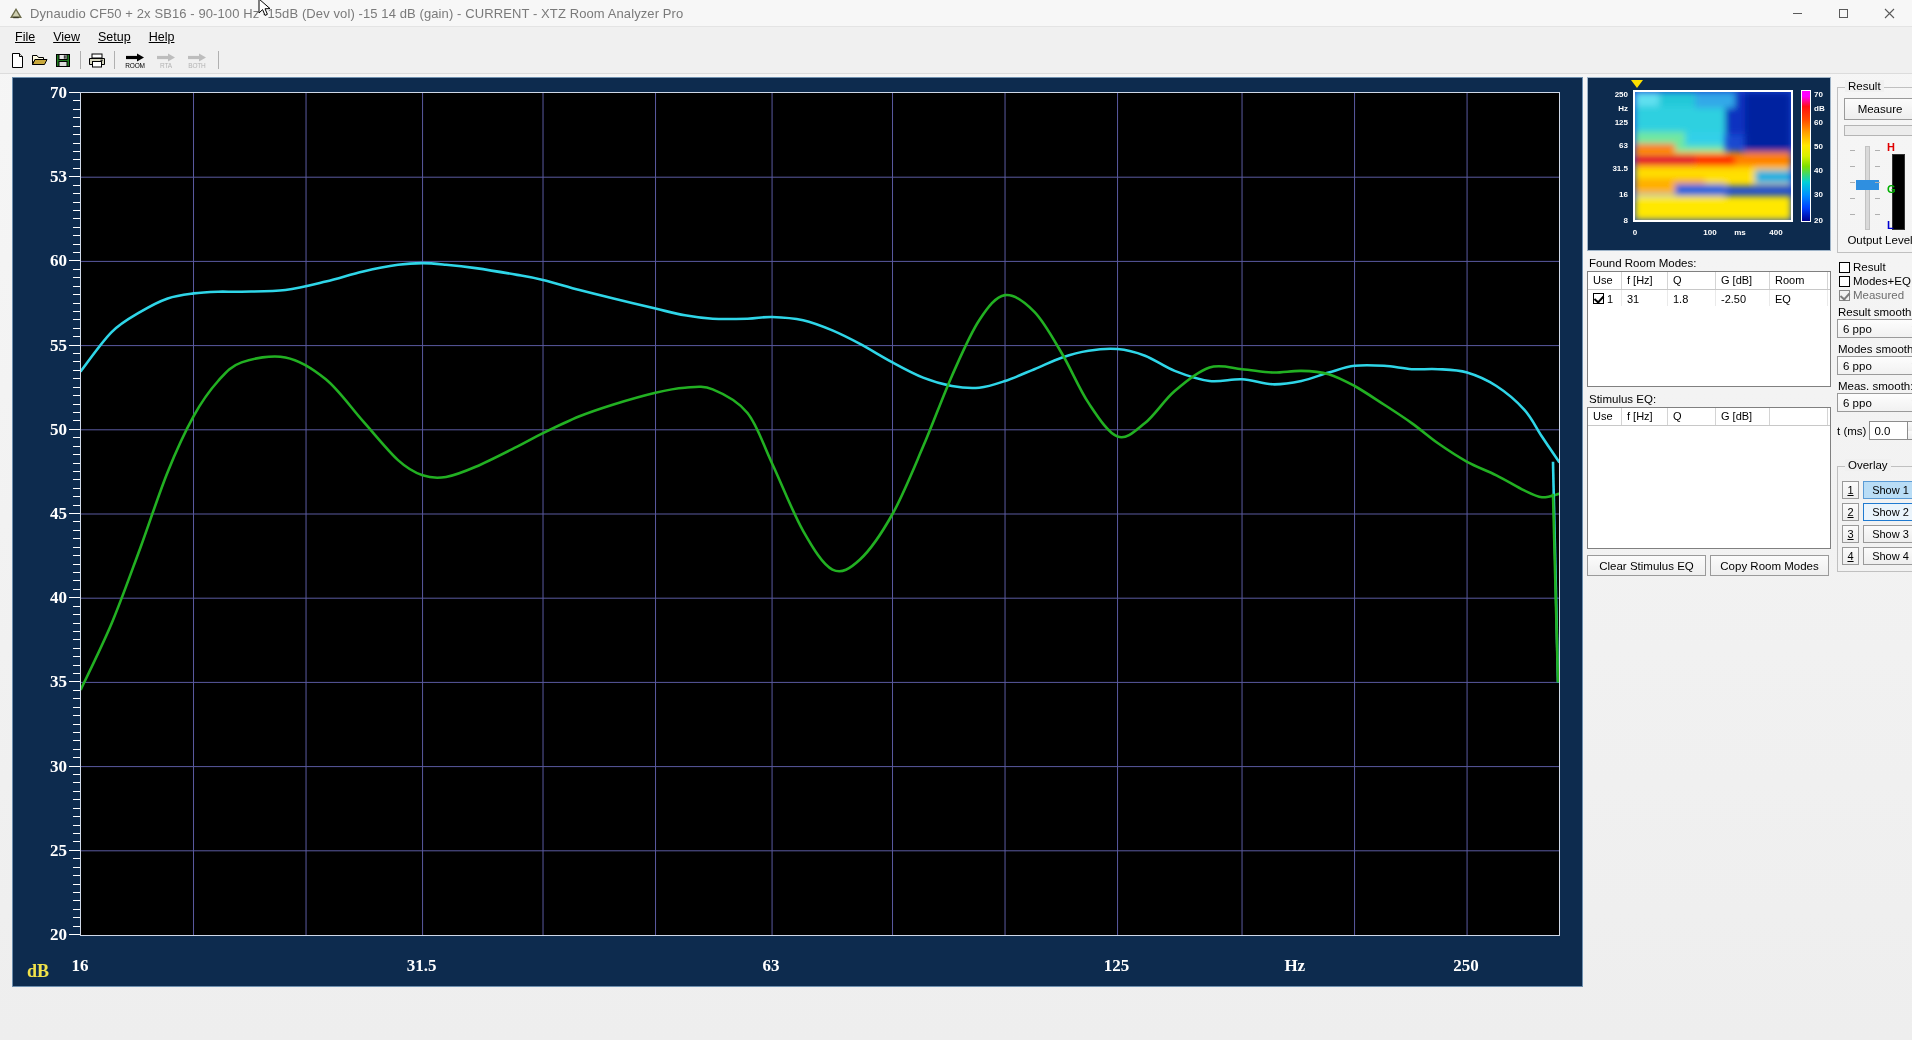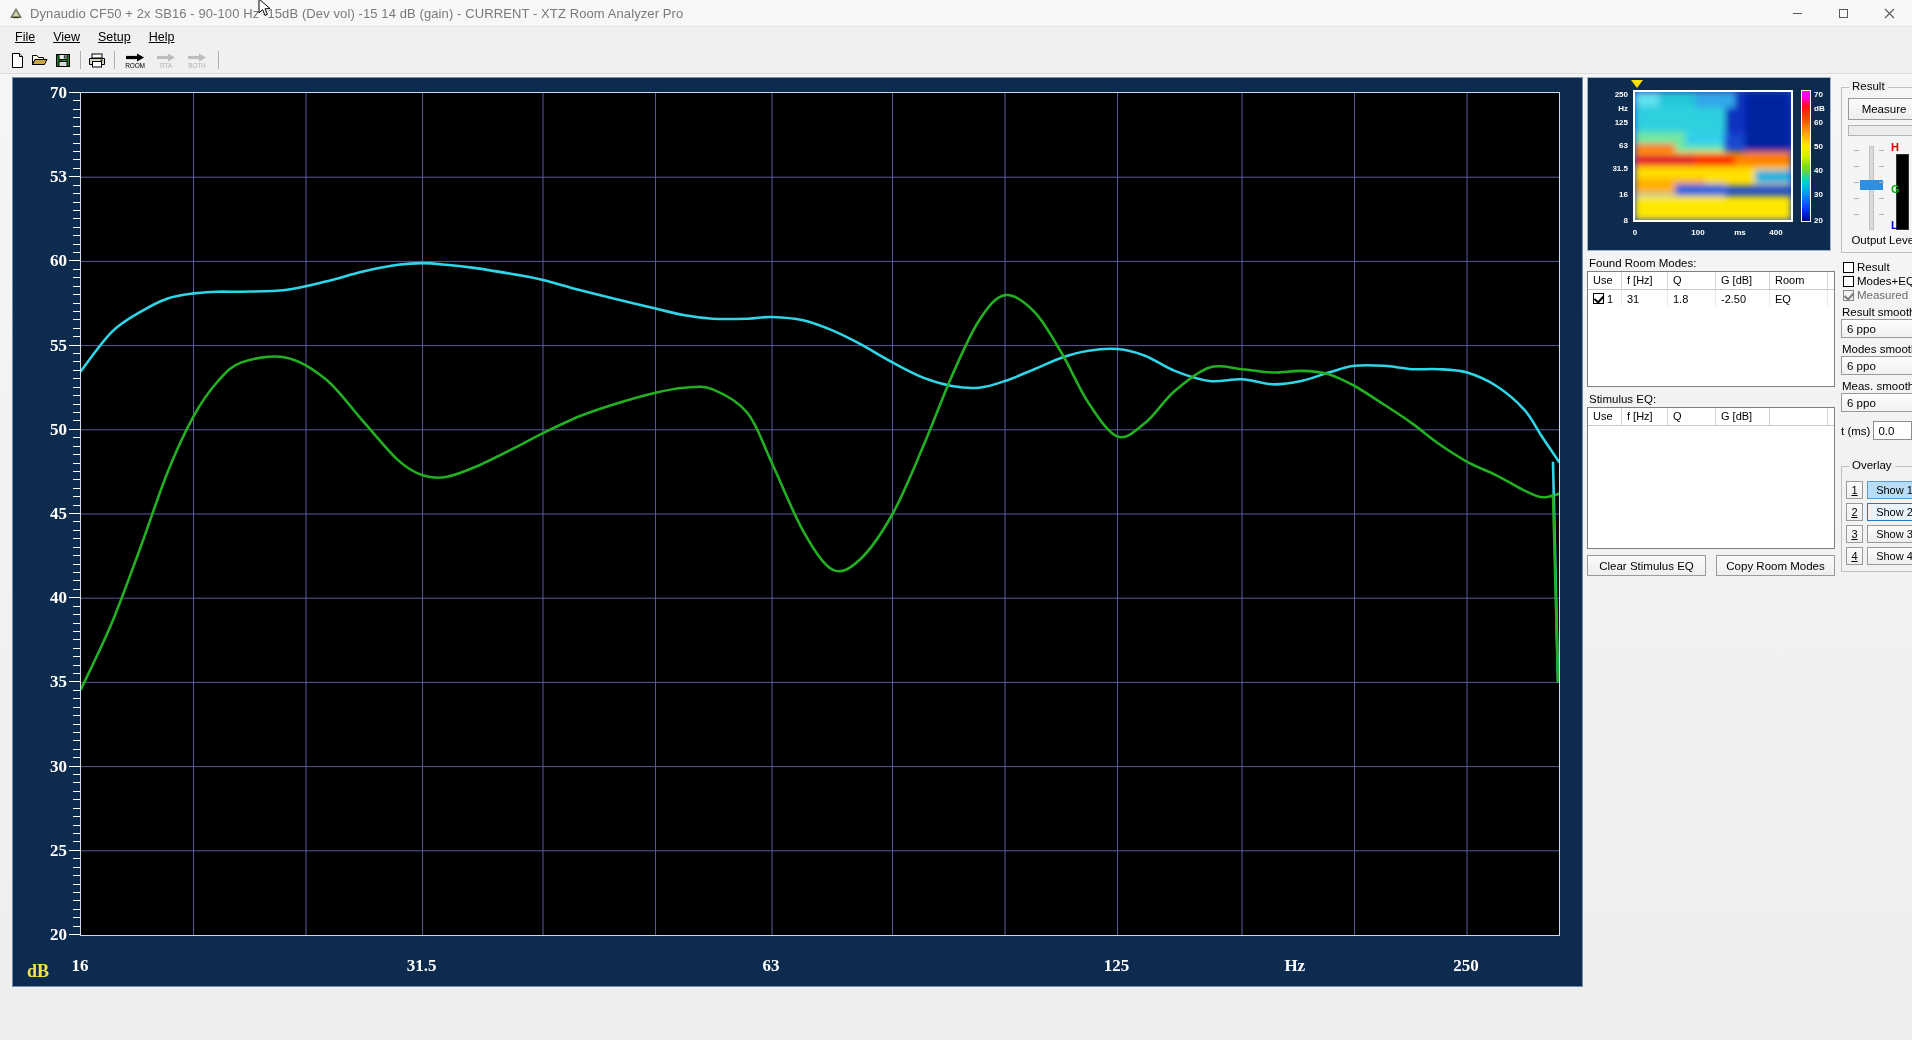--- a/index.html
+++ b/index.html
@@ -97,21 +97,21 @@
   .c-use{width:34px;}.c-f{width:46px;}.c-q{width:48px;}.c-g{width:54px;}.c-t{width:58px;}
   .s-use{width:34px;}.s-f{width:46px;}.s-q{width:48px;}.s-g{width:54px;}.s-t{width:58px;}
   .modes-body{height:96px;background:#fff;}
   .stim-body{height:122px;background:#fff;}
   .cbx{width:11px;height:11px;border:1px solid #000;background:#fff;display:inline-block;
        position:relative;box-sizing:border-box;margin-right:3px;}
   .cbx.checked::after{content:"";position:absolute;left:2px;top:0px;width:4px;height:7px;
        border:solid #000;border-width:0 2px 2px 0;transform:rotate(42deg);}
   .cbx.grey.checked::after{border-color:#7d7d7d;}
   .cbx.grey{background:#f2f2f2;border-color:#878787;}
-  .btnrow{display:flex;gap:10px;margin-top:6px;}
+  .btnrow{display:flex;gap:4px;margin-top:6px;}
   .btn{height:21px;background:linear-gradient(#fbfbfb,#eeeeee);border:1px solid #9a9a9a;
        font-size:11.5px;display:flex;align-items:center;justify-content:center;
        box-sizing:border-box;color:#000;}
 
   
   .grpbox{border:1px solid #c0c0c0;position:relative;margin-top:12px;padding:10px 4px 6px;}
   .grpbox>.legend{position:absolute;top:-8px;left:7px;background:#f0f0f0;padding:0 3px;
                   font-size:11.5px;}
   .meas-btn{width:72px;height:22px;margin:0 auto;}
   .progress{width:72px;height:11px;border:1px solid #b4b4b4;background:#ececec;
@@ -470,21 +470,21 @@
           <div class="wf-cbar"></div>
           <div id="wf-axes">
               <div class="wf-ylab" style="top: 16px; right: 202px;">250</div>
               <div class="wf-ylab" style="top: 30px; right: 202px;">Hz</div>
               <div class="wf-ylab" style="top: 44px; right: 202px;">125</div>
               <div class="wf-ylab" style="top: 67px; right: 202px;">63</div>
               <div class="wf-ylab" style="top: 90px; right: 202px;">31.5</div>
               <div class="wf-ylab" style="top: 116px; right: 202px;">16</div>
               <div class="wf-ylab" style="top: 142px; right: 202px;">8</div>
               <div class="wf-xlab" style="left: 47px; top: 150px;">0</div>
-              <div class="wf-xlab" style="left: 110px; top: 150px;">100</div>
+              <div class="wf-xlab" style="left: 122px; top: 150px;">100</div>
               <div class="wf-xlab" style="left: 152px; top: 150px;">ms</div>
               <div class="wf-xlab" style="left: 188px; top: 150px;">400</div>
               <div class="wf-clab" style="top: 16px;">70</div>
               <div class="wf-clab" style="top: 30px;">dB</div>
               <div class="wf-clab" style="top: 44px;">60</div>
               <div class="wf-clab" style="top: 68px;">50</div>
               <div class="wf-clab" style="top: 92px;">40</div>
               <div class="wf-clab" style="top: 116px;">30</div>
               <div class="wf-clab" style="top: 142px;">20</div>
             </div>

